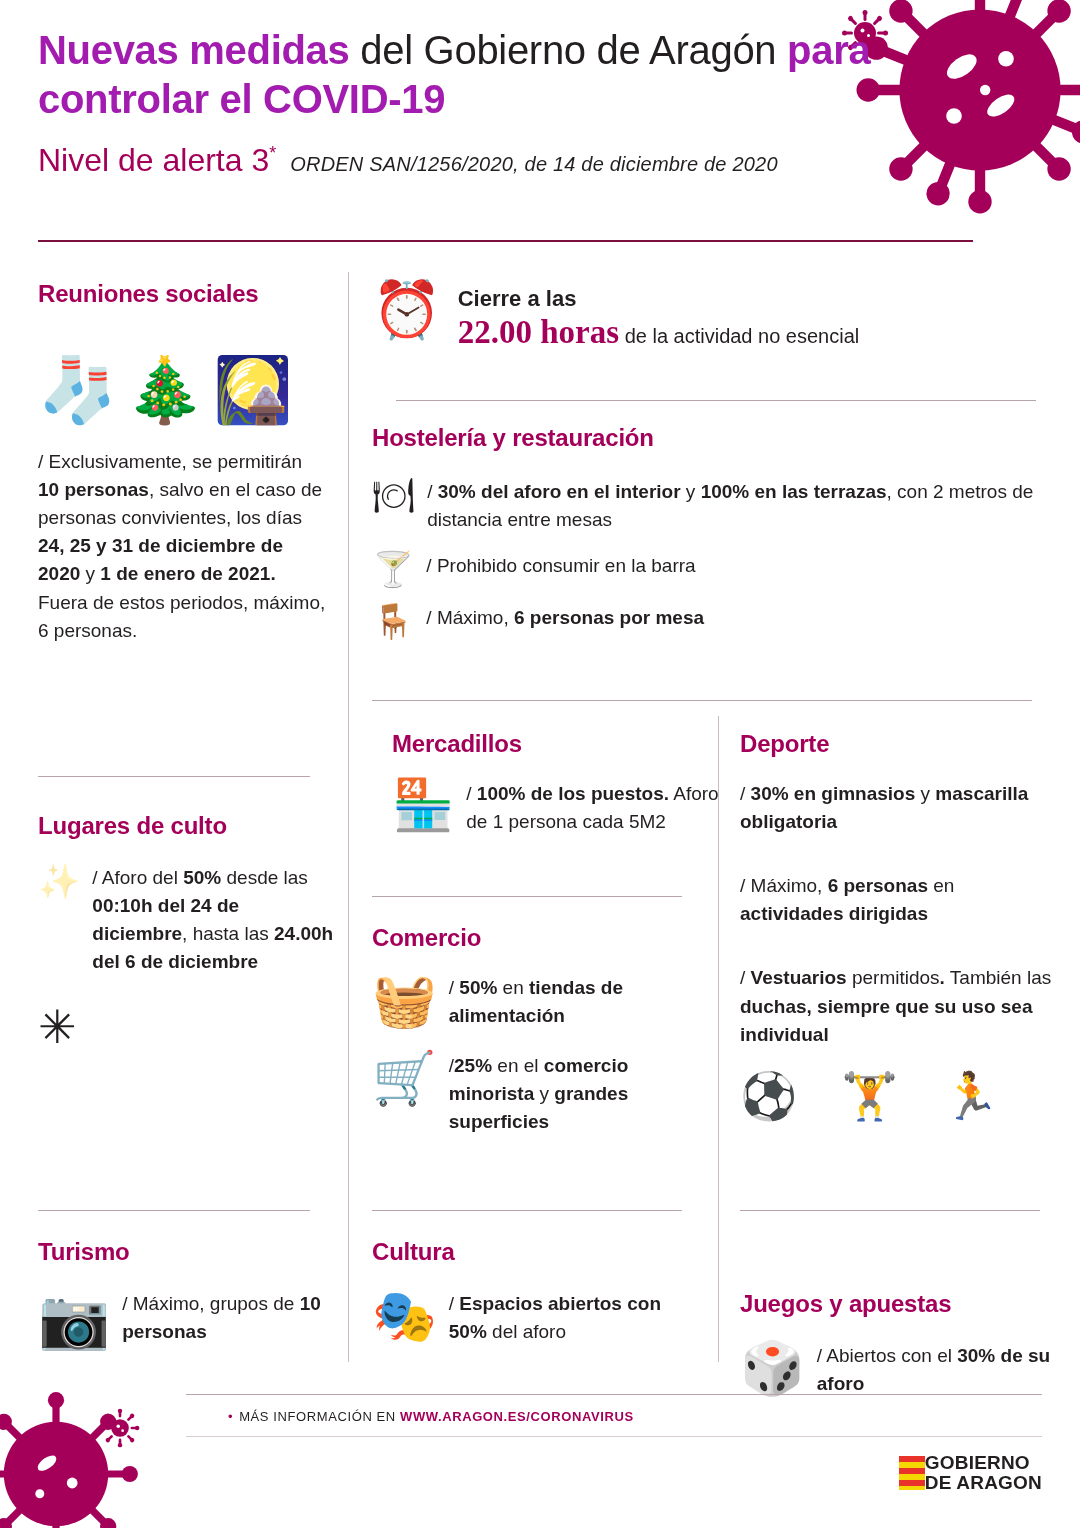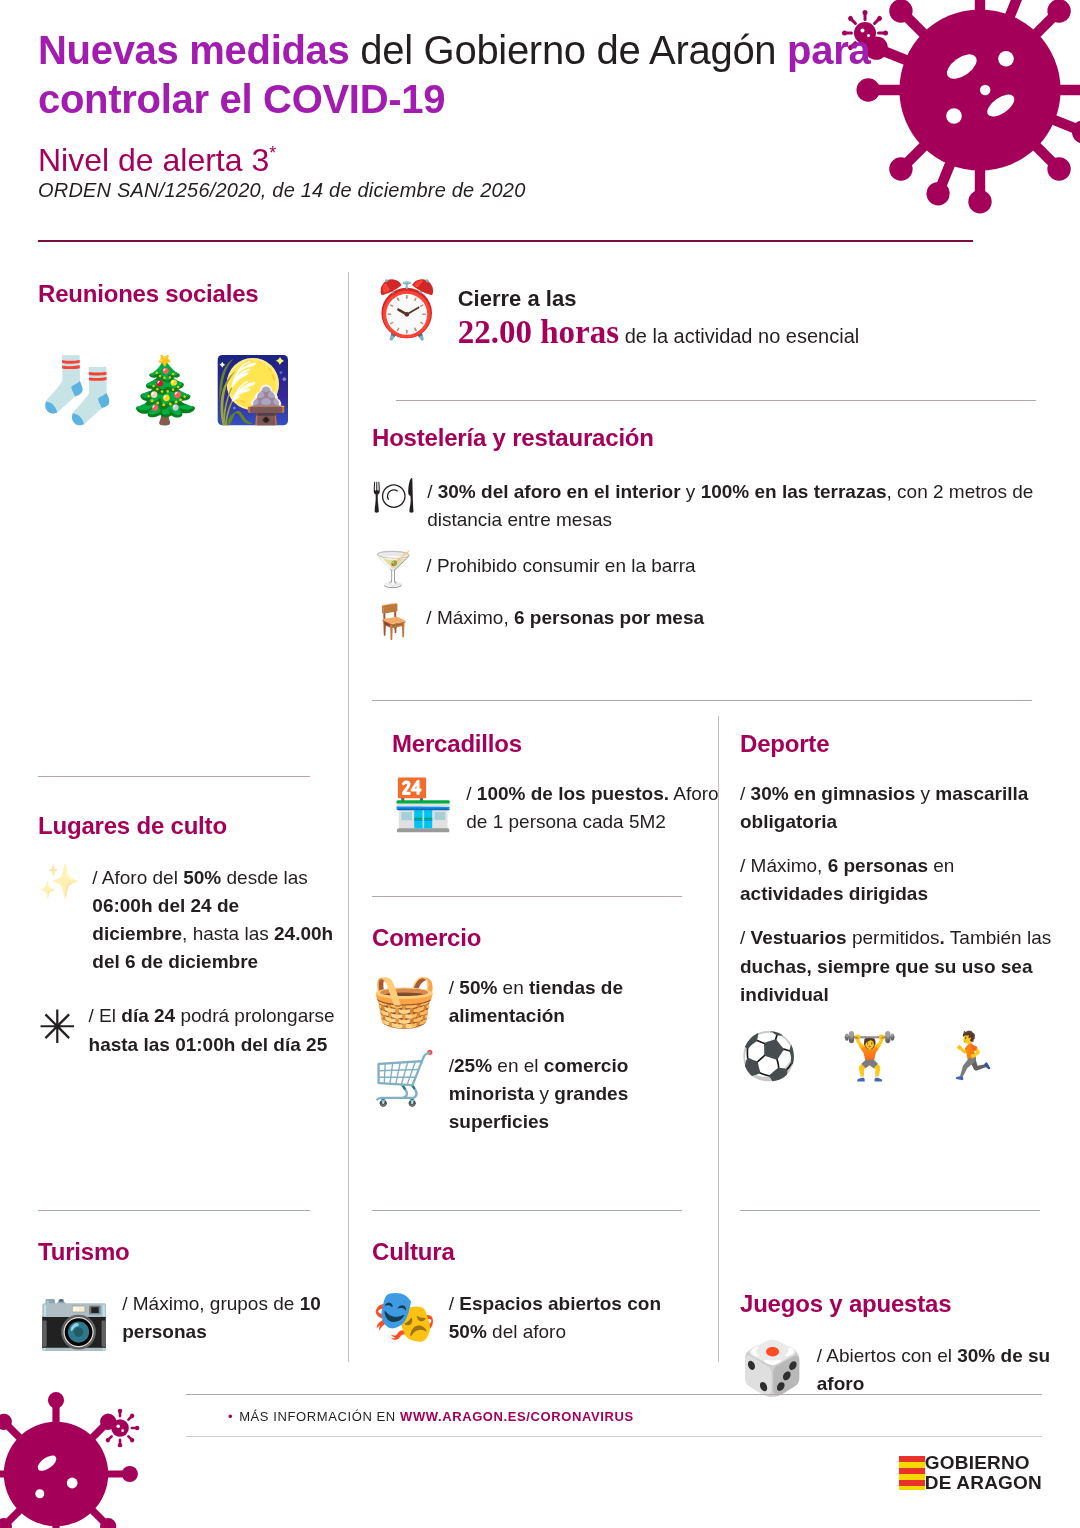--- a/index.html
+++ b/index.html
@@ -55,21 +55,21 @@
     line-height: 1.23;
     font-weight: 400;
     color: #231f20;
     letter-spacing: -0.3px;
   }
   .title b { color: #a21caf; font-weight: 700; }
   .subtitle-row {
     margin-top: 18px;
     display: flex;
     align-items: baseline;
-    flex-direction: column;
+    gap: 14px;
   }
   .alert-level {
     font-size: 32px;
     color: #a4005a;
     font-weight: 400;
   }
   .alert-level sup { font-size: 18px; }
   .order-ref {
     font-size: 20px;
     font-style: italic;
@@ -187,21 +187,21 @@
   .comercio-items .item + .item { margin-top: 22px; }
   .comercio-items .emoji { font-size: 52px; }
   .mid-rule-3 { top: 1210px; left: 372px; width: 310px; }
   .cultura { position: absolute; left: 372px; top: 1238px; width: 330px; }
   .cultura-body { margin-top: 24px; display: flex; gap: 12px; align-items: flex-start; }
   .cultura-body .emoji { font-size: 52px; }
 
   
   .col-right { position: absolute; left: 740px; top: 730px; width: 312px; }
   .deporte-items { margin-top: 22px; }
-  .deporte-items p + p { margin-top: 16px; }
+  .deporte-items p + p { margin-top: 36px; }
   .sport-row {
     margin-top: 24px;
     display: flex;
     gap: 44px;
     align-items: flex-end;
   }
   .sport-row .emoji { font-size: 46px; }
   .right-rule { top: 1210px; left: 740px; width: 300px; }
   .juegos { position: absolute; left: 740px; top: 1290px; width: 312px; }
   .juegos-body { margin-top: 24px; display: flex; gap: 12px; align-items: flex-start; }
@@ -393,34 +393,34 @@
   <div class="vrule vrule-1"></div>
   <div class="vrule vrule-2"></div>
 
   <div class="col-left">
     <div class="section-title">Reuniones sociales</div>
     <div class="xmas-row">
       <span class="emoji">🧦</span>
       <span class="emoji">🎄</span>
       <span class="emoji">🎑</span>
     </div>
+    <p class="body-text left-para">/ Exclusivamente, se permitirán <b>10 personas</b>, salvo en el caso de personas convivientes, los días <b>24, 25 y 31 de diciembre de 2020</b> y <b>1 de enero de 2021.</b> Fuera de estos periodos, máximo, 6 personas.</p>
   </div>
 
   <div class="hrule left-rule-1"></div>
 
   <div class="lugares">
     <div class="section-title">Lugares de culto</div>
     <div class="lugares-items">
       <div class="item">
         <span class="emoji" style="opacity:.35">✨</span>
-        <p class="body-text">/ Aforo del <b>50%</b>  desde las <b>06:00h del 24 de diciembre</b>, hasta las <b>24.00h del 6 de diciembre</b></p>
+        <p class="body-text">/ Aforo del <b>50%</b>  desde las <b>00:10h del 24 de diciembre</b>, hasta las <b>24.00h del 6 de diciembre</b></p>
       </div>
       <div class="item">
         <span class="star">✳</span>
-        <p class="body-text">/ El <b>día 24</b> podrá prolongarse <b>hasta las 01:00h del día 25</b></p>
       </div>
     </div>
   </div>
 
   <div class="hrule left-rule-2"></div>
 
   <div class="turismo">
     <div class="section-title">Turismo</div>
     <div class="turismo-body">
       <span class="emoji">📷</span>

